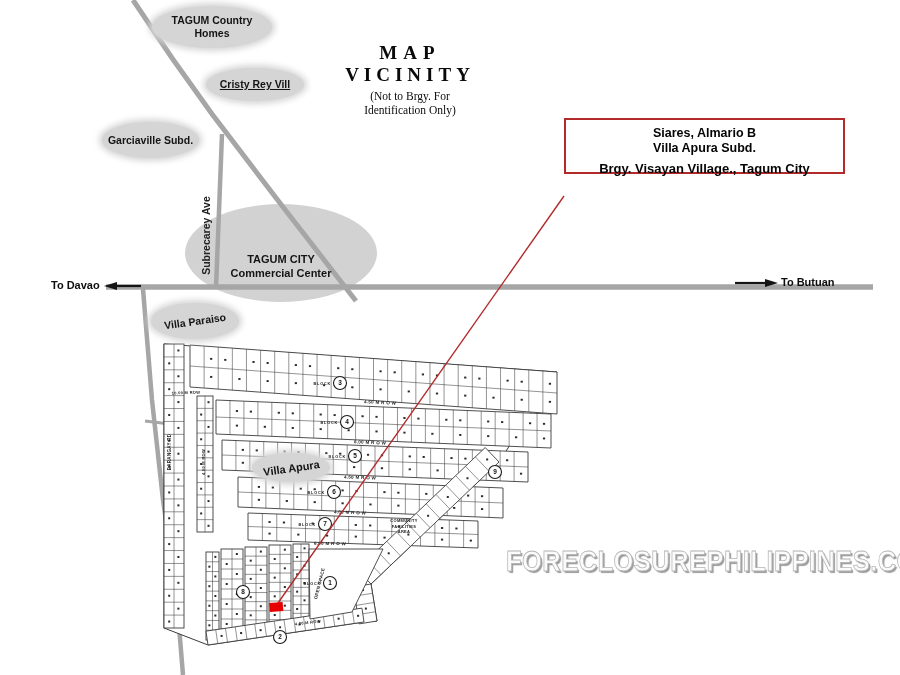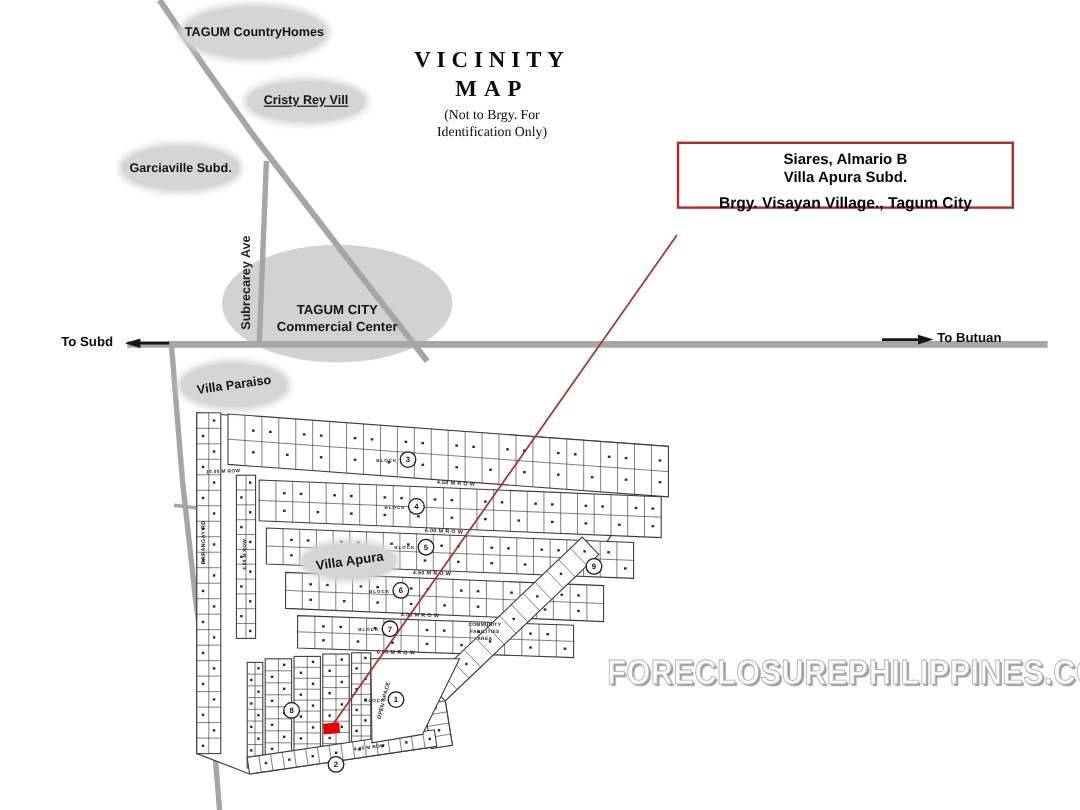--- a/index.html
+++ b/index.html
@@ -3,21 +3,21 @@
 <meta charset="utf-8">
 <style>
   html,body{margin:0;padding:0;background:#fff;}
   body{width:900px;height:675px;position:relative;overflow:hidden;
        font-family:"Liberation Sans",sans-serif;color:#111;}
   #map-svg{position:absolute;left:0;top:0;z-index:1;}
   .road{stroke:var(--road);fill:none;stroke-linecap:butt;}
   .arrowln{stroke:#151515;stroke-width:2.2;}
   .arrowhd{fill:#151515;stroke:none;}
   .ellipse-label{position:absolute;z-index:2;background:var(--ell);border-radius:50%;
-      box-shadow:0 0 6px 3px var(--ell);display:flex;
+      box-shadow:0 0 6px 3px var(--ell);display:flex;flex-direction:column;
       align-items:center;justify-content:center;text-align:center;
       font-weight:bold;color:#141414;}
   .fs10{font-size:10.5px;line-height:13px;}
   .fs11{font-size:11px;line-height:14px;}
   .tilt{transform:rotate(-8deg);display:inline-block;white-space:nowrap;}
   #title-block{position:absolute;left:325px;top:40px;width:170px;z-index:2;
       text-align:center;font-family:"Liberation Serif",serif;color:#0a0a0a;}
   #title-line1{font-size:19px;font-weight:bold;letter-spacing:5px;}
   #title-line2{font-size:19px;font-weight:bold;letter-spacing:6px;margin-top:2px;}
   #title-note{font-size:11.5px;line-height:14px;margin-top:3px;}
@@ -541,22 +541,22 @@
     <line class="arrowln" x1="141" y1="286" x2="116" y2="286"></line>
     <polygon class="arrowhd" points="117,282 104,286 117,290"></polygon>
   </g>
   <g>
     <line class="arrowln" x1="735" y1="283" x2="766" y2="283"></line>
     <polygon class="arrowhd" points="765,279 778,283 765,287"></polygon>
   </g>
 </svg>
 
 <div id="title-block">
+  <div id="title-line2">MAP</div>
   <div id="title-line1">VICINITY</div>
-  <div id="title-line2">MAP</div>
   <div id="title-note">
     <div>(Not to Brgy. For</div>
     <div>Identification Only)</div>
   </div>
 </div>
 
 <div class="ellipse-label fs10" style="left:152px;top:6px;width:120px;height:42px;">
   <span>TAGUM Country</span>
   <span>Homes</span>
 </div>
@@ -577,21 +577,21 @@
 <div class="ellipse-label fs10" style="left:151px;top:303px;width:88px;height:36px;">
   <span class="tilt">Villa Paraiso</span>
 </div>
 
 <div class="ellipse-label fs11" style="left:252px;top:453px;width:78px;height:29px;">
   <span class="tilt">Villa Apura</span>
 </div>
 
 <div id="subrecarey">Subrecarey Ave</div>
 
-<div class="dir-label" style="left:51px;top:279px;">To Subd</div>
+<div class="dir-label" style="left:51px;top:279px;">To Davao</div>
 <div class="dir-label" style="left:781px;top:276px;">To Butuan</div>
 
 <div id="info-box">
   <div>Siares, Almario B</div>
   <div>Villa Apura  Subd.</div>
   <div class="l4">Brgy. Visayan Village., Tagum City</div>
 </div>
 
 <div id="watermark">FORECLOSUREPHILIPPINES.COM</div>
 

